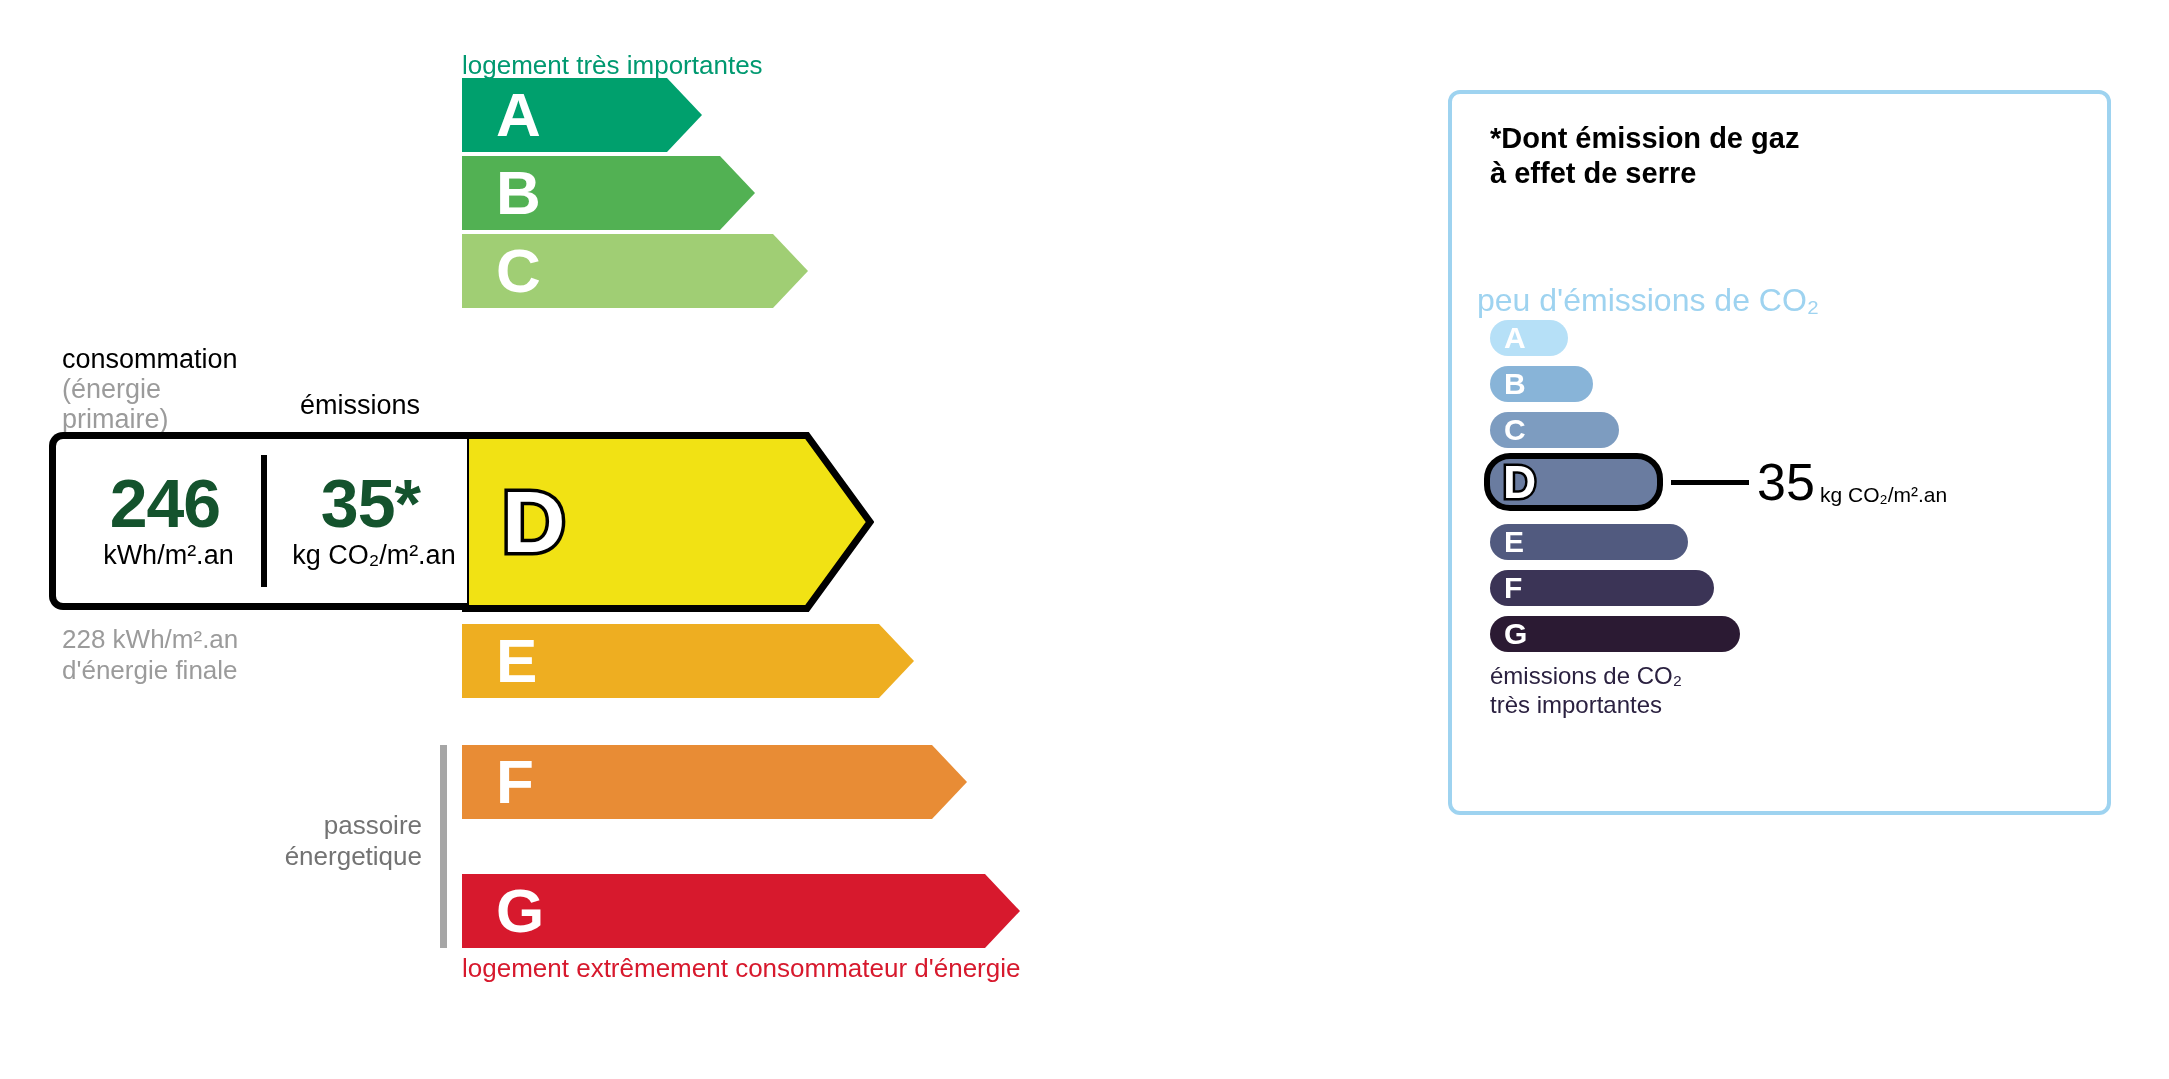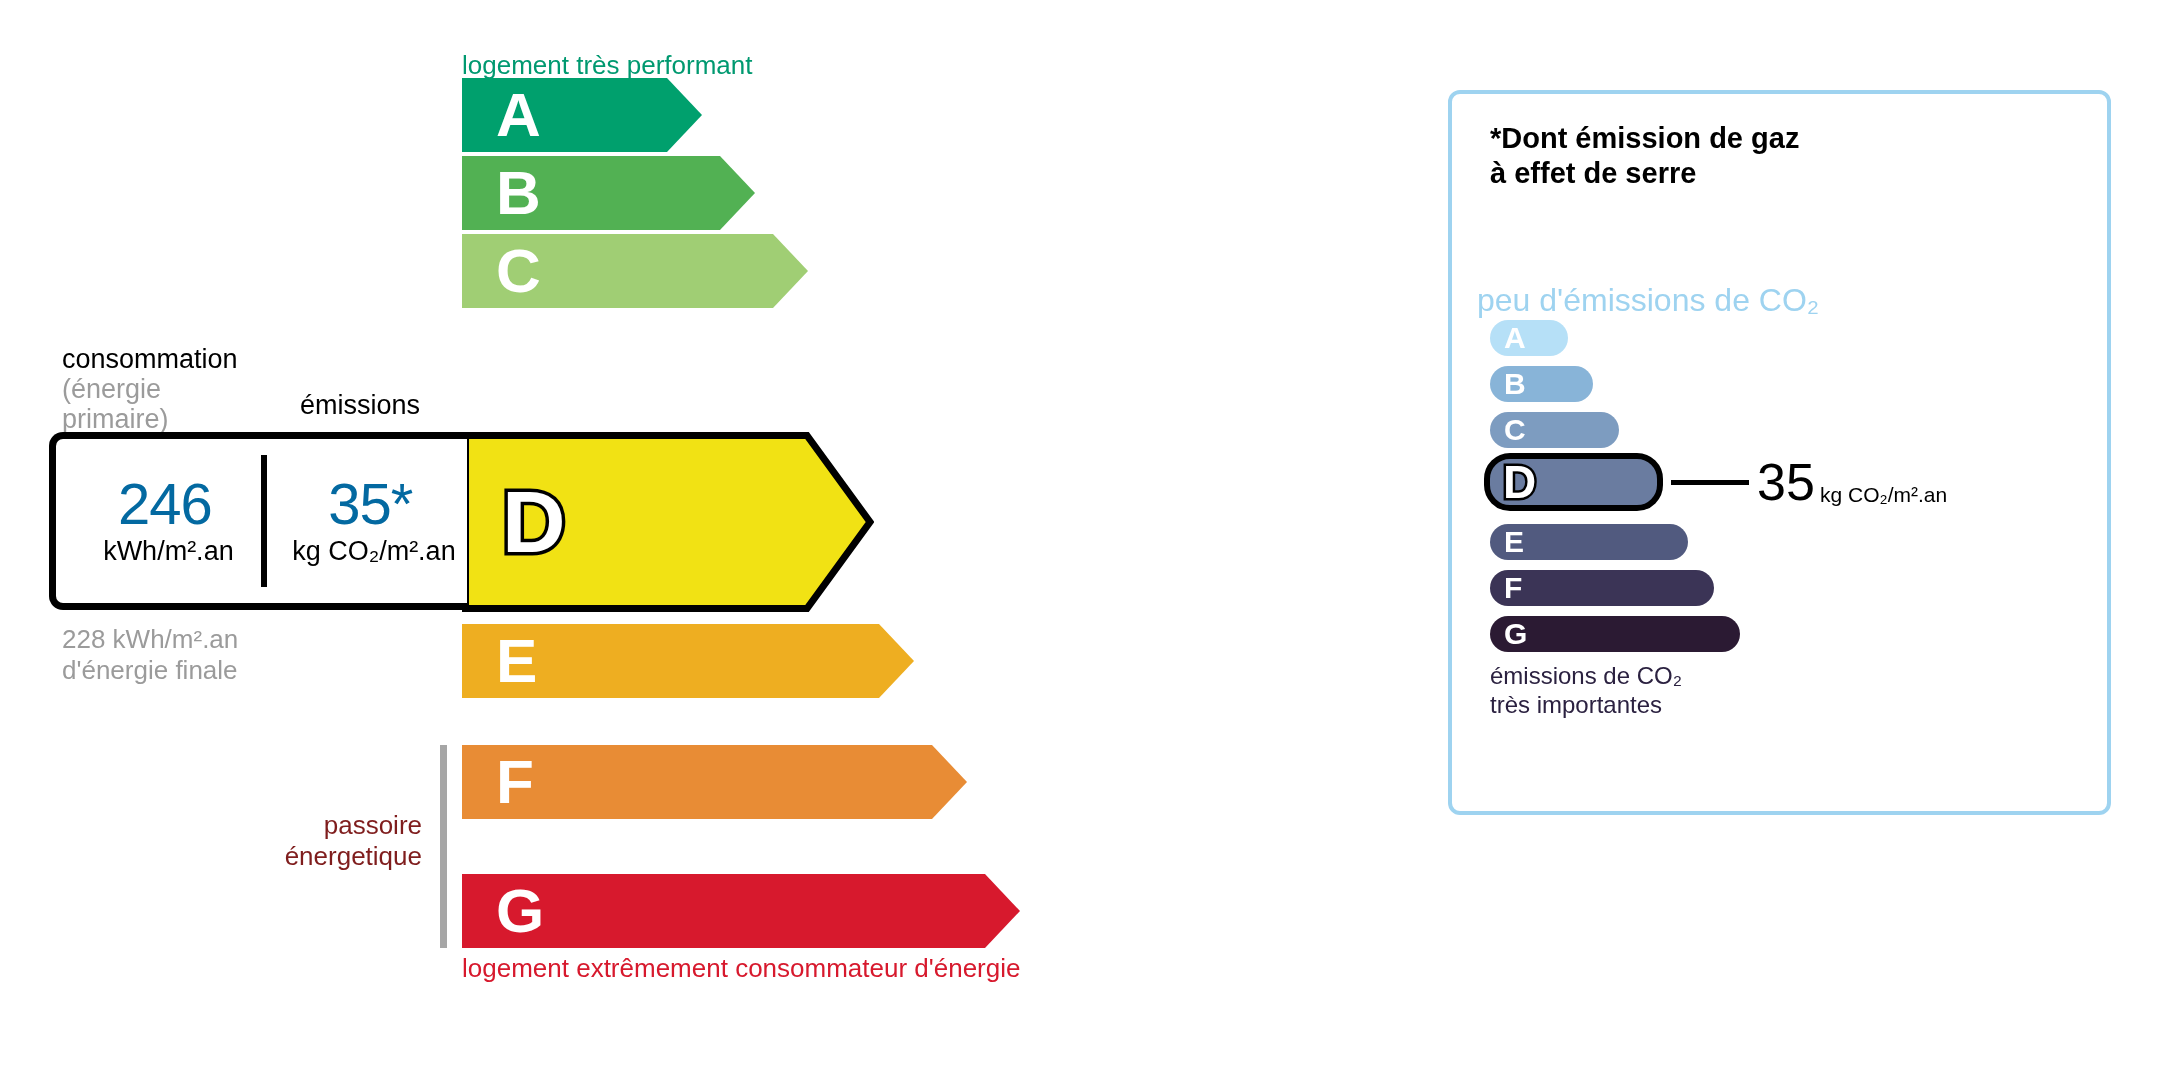--- a/index.html
+++ b/index.html
@@ -98,24 +98,24 @@
   .vb-divider {
     position: absolute;
     left: 50.5%;
     top: 16px;
     bottom: 16px;
     width: 6px;
     background: #000000;
     transform: translateX(-50%);
   }
   .vb-number {
-    font-size: 58px;
-    font-weight: normal;
+    font-size: 68px;
+    font-weight: bold;
     line-height: 0.95;
-    color: #0369a1;
+    color: #14532d;
     letter-spacing: -1px;
   }
   .vb-unit {
     font-size: 27px;
     color: #000000;
     margin-top: 6px;
     line-height: 1.1;
     padding-left: 7px;
   }
 
@@ -158,21 +158,21 @@
     background: #a6a6a6;
   }
   #passoire-label {
     position: absolute;
     left: 200px;
     top: 810px;
     width: 222px;
     text-align: right;
     font-size: 26px;
     line-height: 1.2;
-    color: #7f1d1d;
+    color: #737373;
   }
 
   
   #co2-panel {
     position: absolute;
     left: 1448px;
     top: 90px;
     width: 663px;
     height: 725px;
     box-sizing: border-box;
@@ -253,21 +253,21 @@
     font-size: 21px;
     color: #000000;
     line-height: 1;
   }
 </style>
 </head>
 <body>
 
 <div id="dpe-energy">
 
-  <div class="top-caption">logement très performant</div>
+  <div class="top-caption">logement très importantes</div>
 
   <div class="band" style="top:78px;">
     <svg width="240" height="74" viewBox="0 0 240 74">
       <path d="M0 0 H205 L240 37 L205 74 H0 Z" fill="#00a06d"></path>
     </svg>
     <span class="letter">A</span>
   </div>
 
   <div class="band" style="top:156px;">
     <svg width="293" height="74" viewBox="0 0 293 74">

